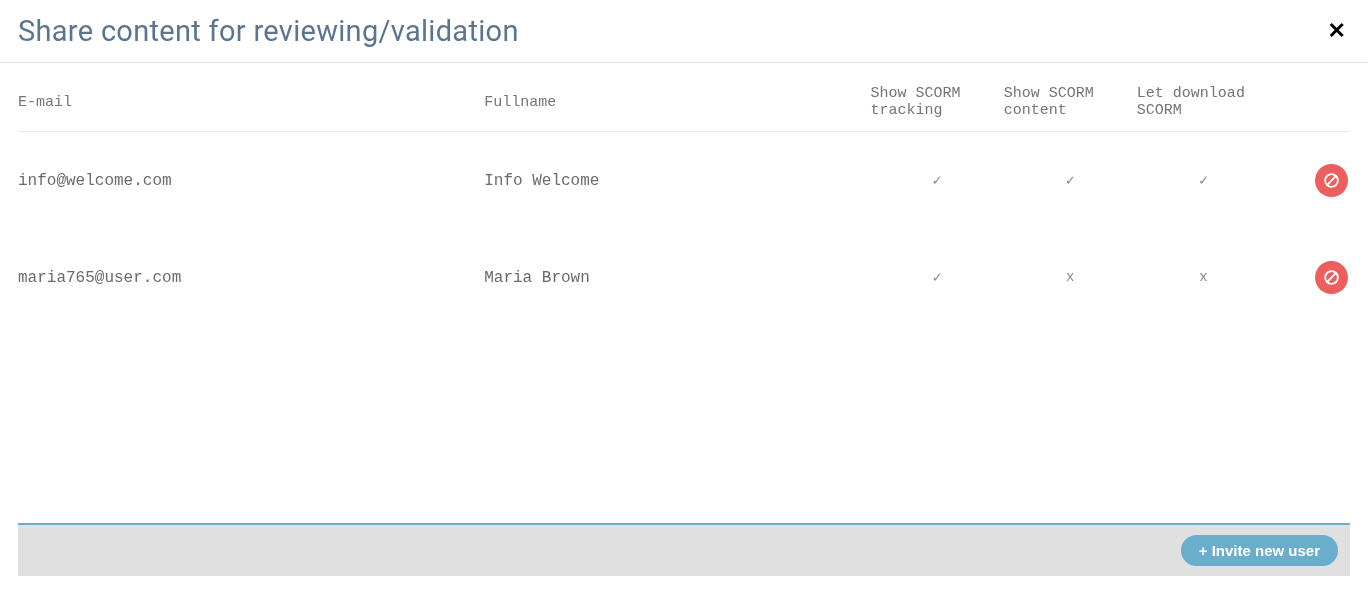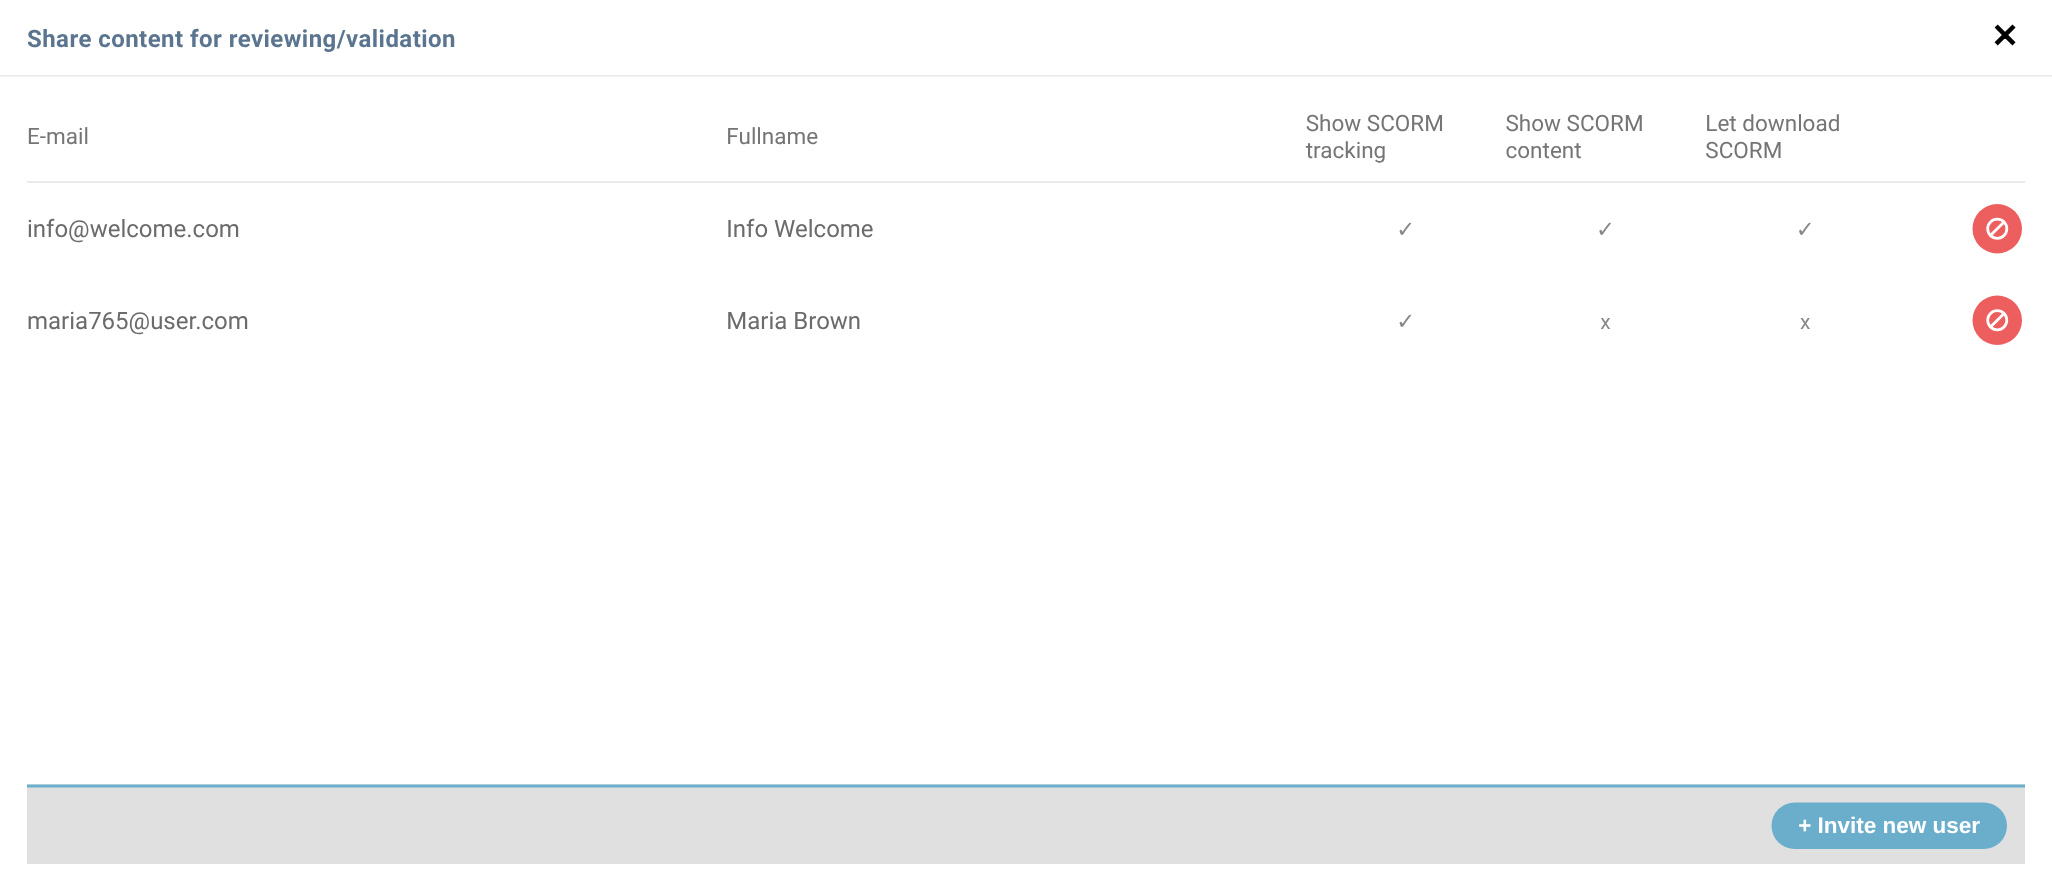--- a/index.html
+++ b/index.html
@@ -16,35 +16,36 @@
       position: relative;
     }
     .header {
       display: flex;
       justify-content: space-between;
       align-items: center;
       padding: 14px 18px 14px 18px;
       border-bottom: 1px solid #e8e8e8;
     }
     .title {
-      font-size: 16px;
-      font-weight: 700;
+      font-size: 29px;
+      font-weight: 400;
       color: #5b7590;
       letter-spacing: 0.3px;
     }
     .close-x {
       font-size: 22px;
       font-weight: 900;
       color: #000;
       cursor: pointer;
       padding: 0 4px;
       line-height: 1;
     }
     .table-wrap {
       padding: 0 18px;
+      font-family: Liberation Mono, monospace;
     }
     table {
       width: 100%;
       border-collapse: collapse;
       table-layout: fixed;
     }
     thead th {
       text-align: left;
       font-weight: 400;
       font-size: 15px;
@@ -58,21 +59,21 @@
     th.col-perm {
       width: 10%;
       text-align: left;
     }
     th.col-action {
       width: 6%;
     }
     tbody td {
       font-size: 16px;
       color: #6b6b6b;
-      padding: 14px 0;
+      padding: 32px 0;
       vertical-align: middle;
     }
     td.cell-center {
       text-align: center;
       color: #888;
       font-size: 15px;
     }
     td.cell-action {
       text-align: right;
       padding-right: 2px;

